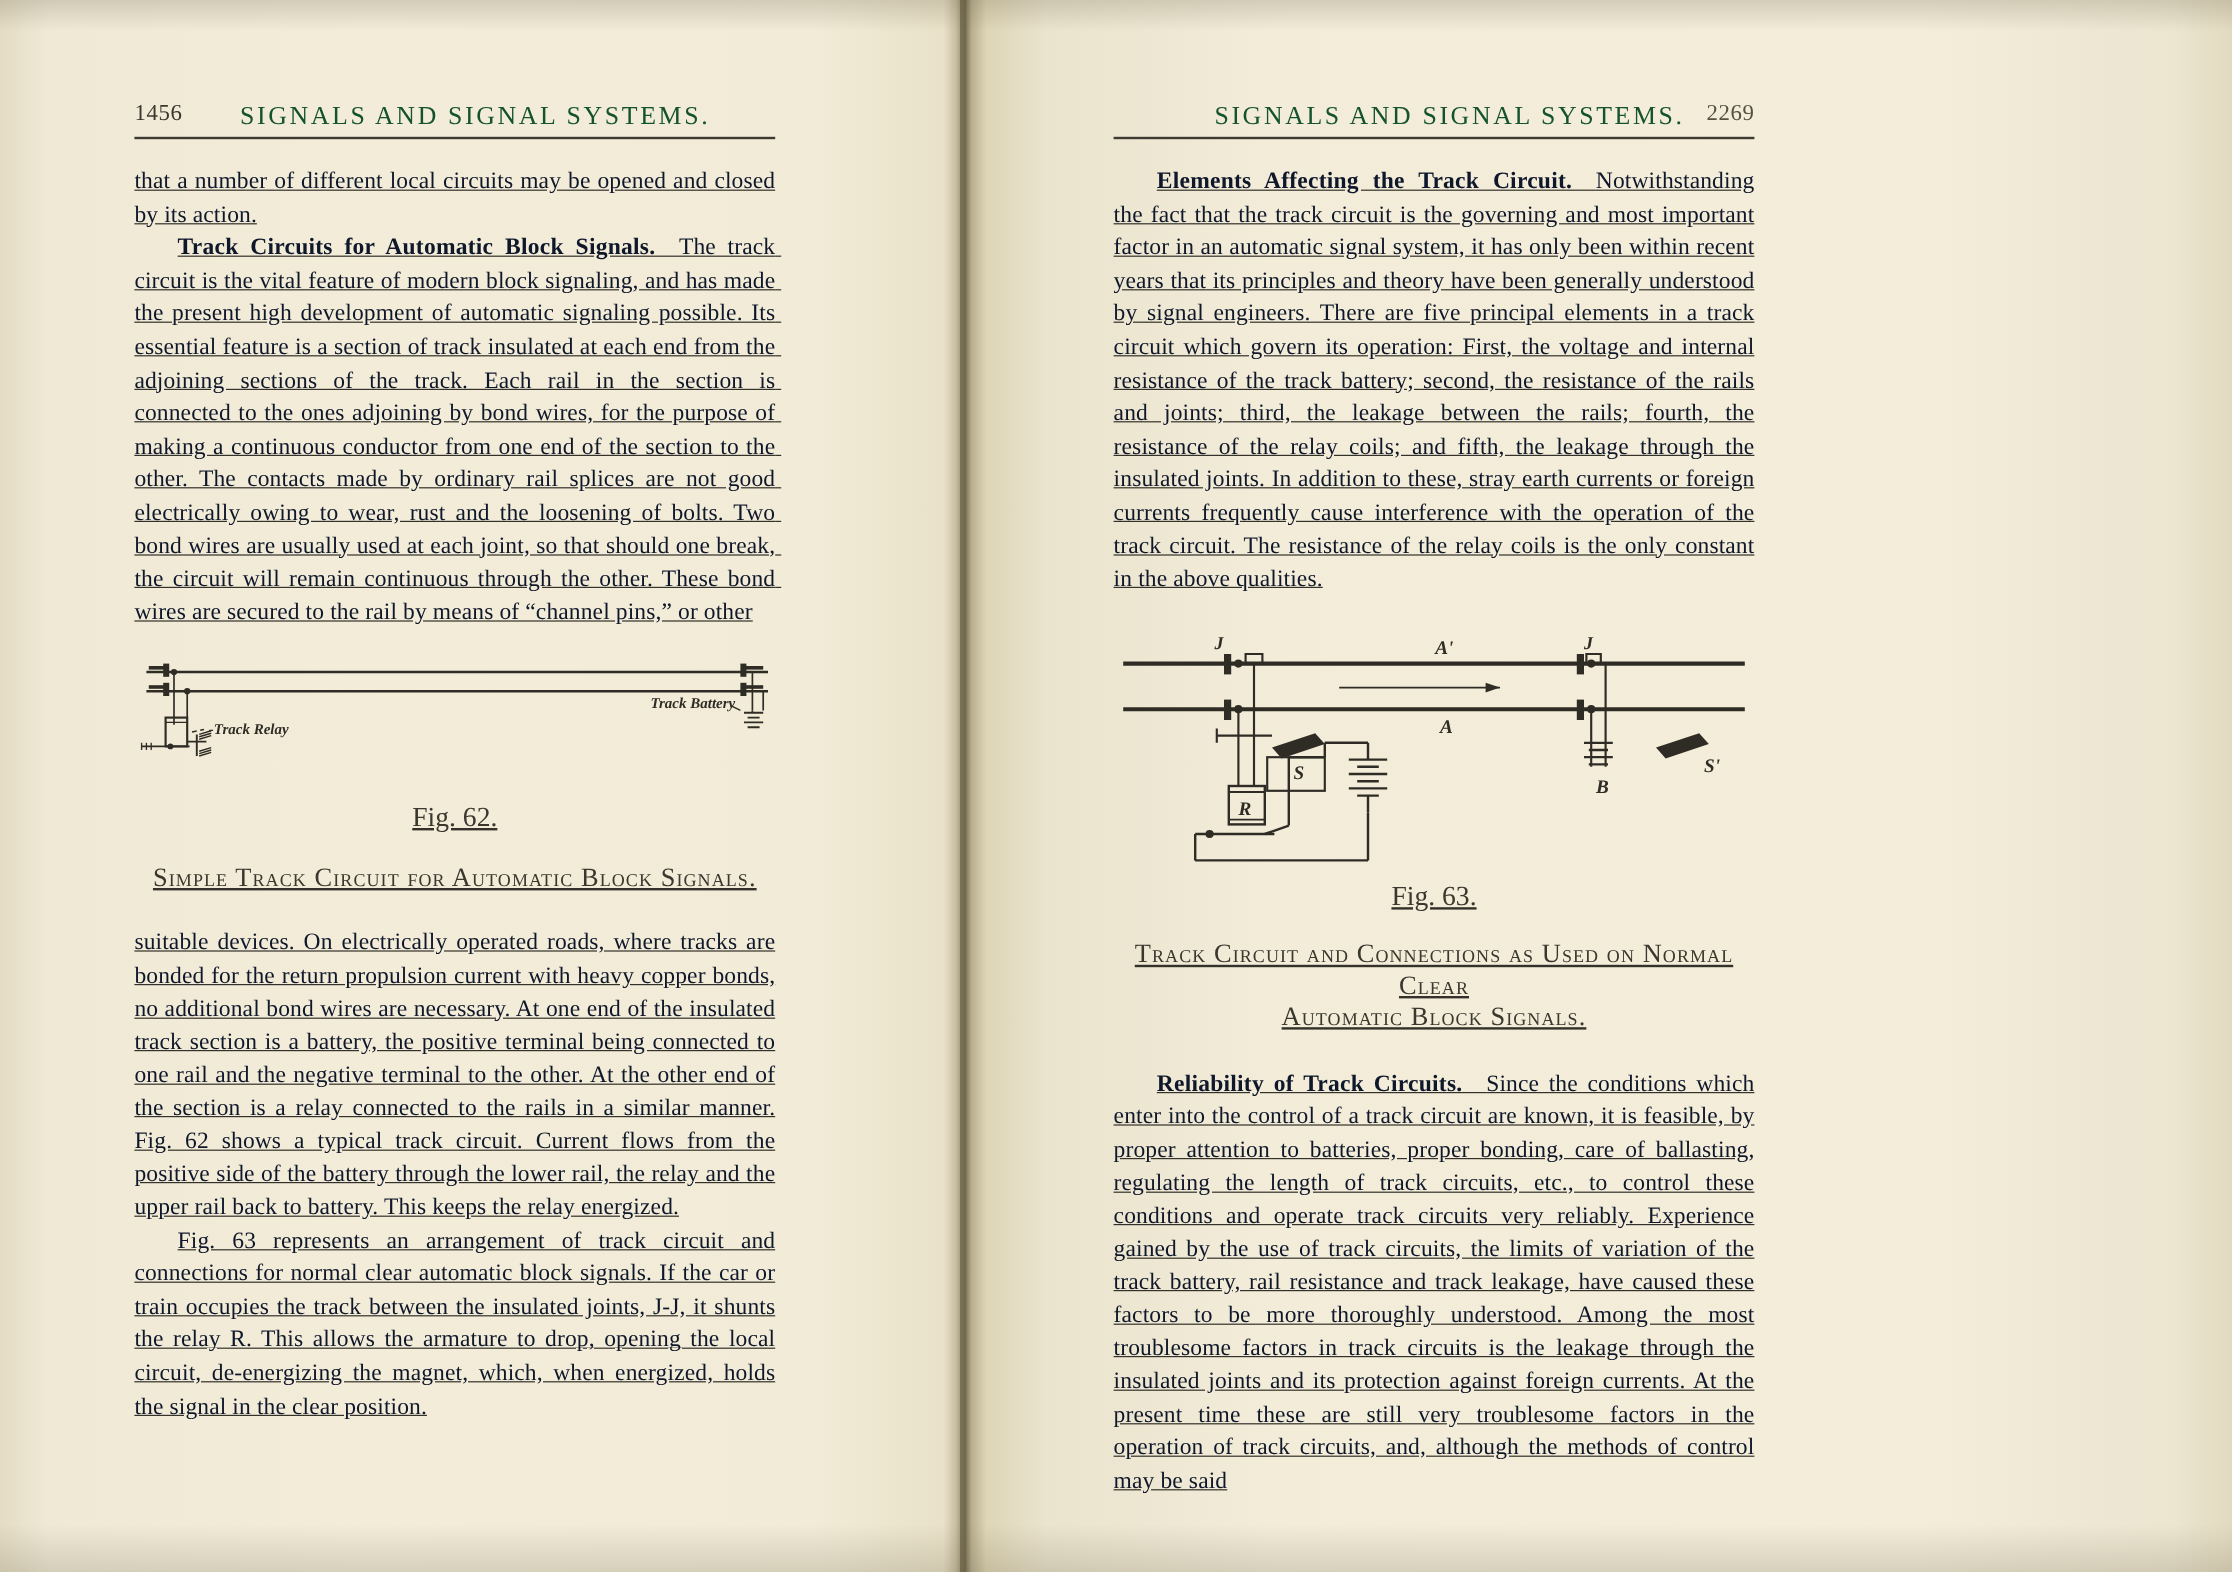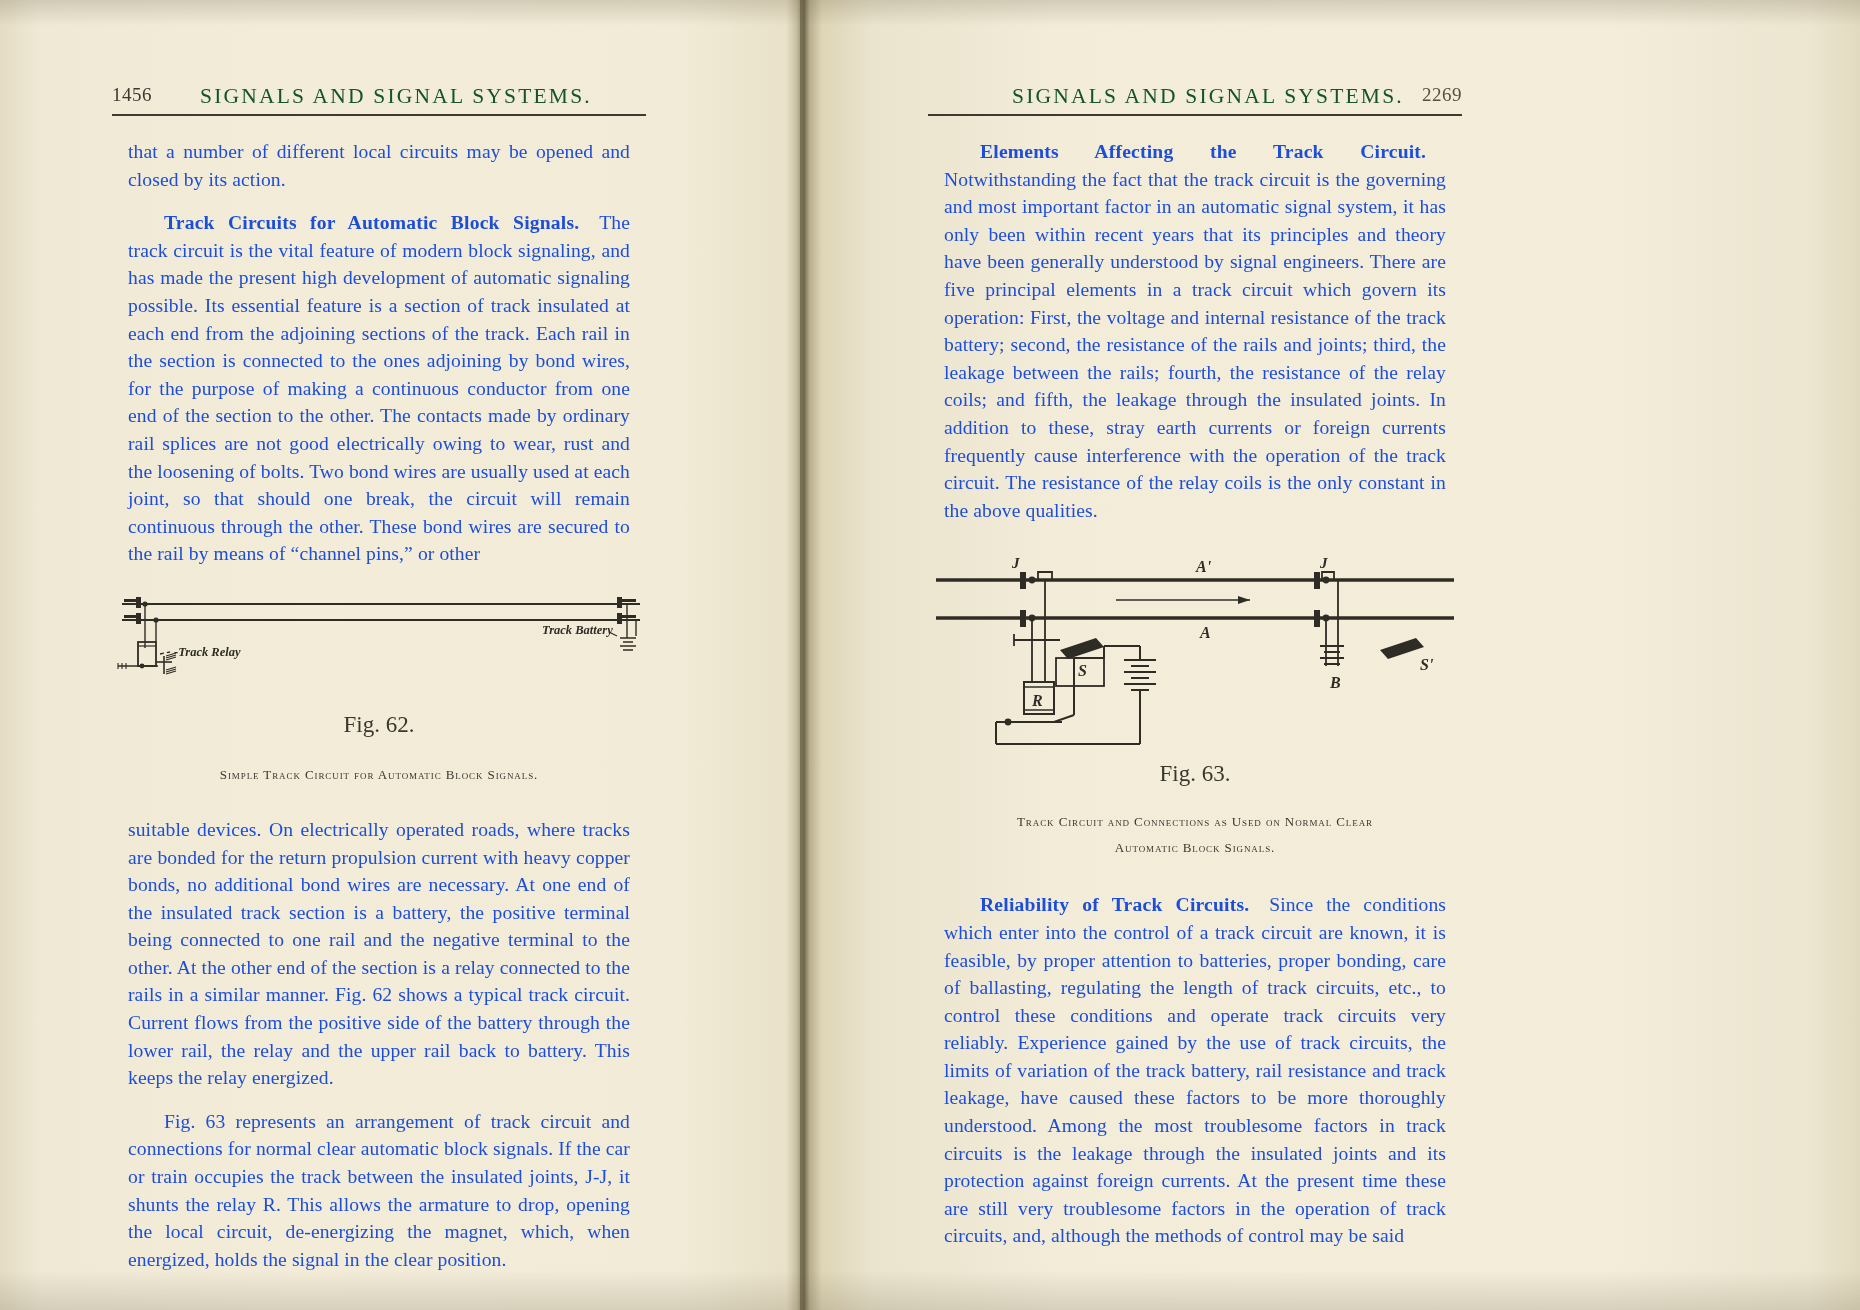--- a/index.html
+++ b/index.html
@@ -58,20 +58,21 @@
     position:absolute; left:0; bottom:0; width:1860px; height:40px;
     background: linear-gradient(0deg, rgba(90,80,55,.18), rgba(90,80,55,0));
     pointer-events:none;
   }
 
   
   .page {
     position: absolute;
     top: 0;
     color: #34312a;
+    text-decoration: underline;
   }
   .page.left  { left: 112px; width: 534px; }
   .page.right { left: 928px; width: 534px; }
 
   .header {
     position: relative;
     height: 40px;
     margin-top: 84px;
   }
   .header .folio {
@@ -94,45 +95,45 @@
   .header.left-head .running-title  { left: 88px; }
   .header.right-head .running-title { left: 84px; }
   .rule {
     position: absolute;
     left: 0; right: 0;
     top: 30px;
     border-top: 2.2px solid #3d3a31;
   }
 
   p.body {
-    margin: 16px;
+    margin: 0;
     font-size: 19.6px;
     line-height: 27.6px;
     text-align: justify;
     text-justify: inter-word;
-    color: #1d4ed8;
+    color: #0f172a;
     letter-spacing: .1px;
   }
   p.body + p.body { margin-top: 0; }
   p.body.indent { text-indent: 36px; }
   .runin {
     font-weight: bold;
     letter-spacing: .2px;
   }
 
   
   .fig-num {
     text-align: center;
     font-size: 23px;
     margin: 26px 0 0 0;
     color: #3a372e;
   }
   .fig-caption {
     text-align: center;
-    font-size: 13px;
+    font-size: 22px;
     letter-spacing: .9px;
     margin: 24px 0 0 0;
     line-height: 26px;
     color: #3a372e;
   }
 
   .figure-box { position: relative; }
 
   svg { display:block; }
   .ink      { stroke:#2f2c25; fill:none; }

